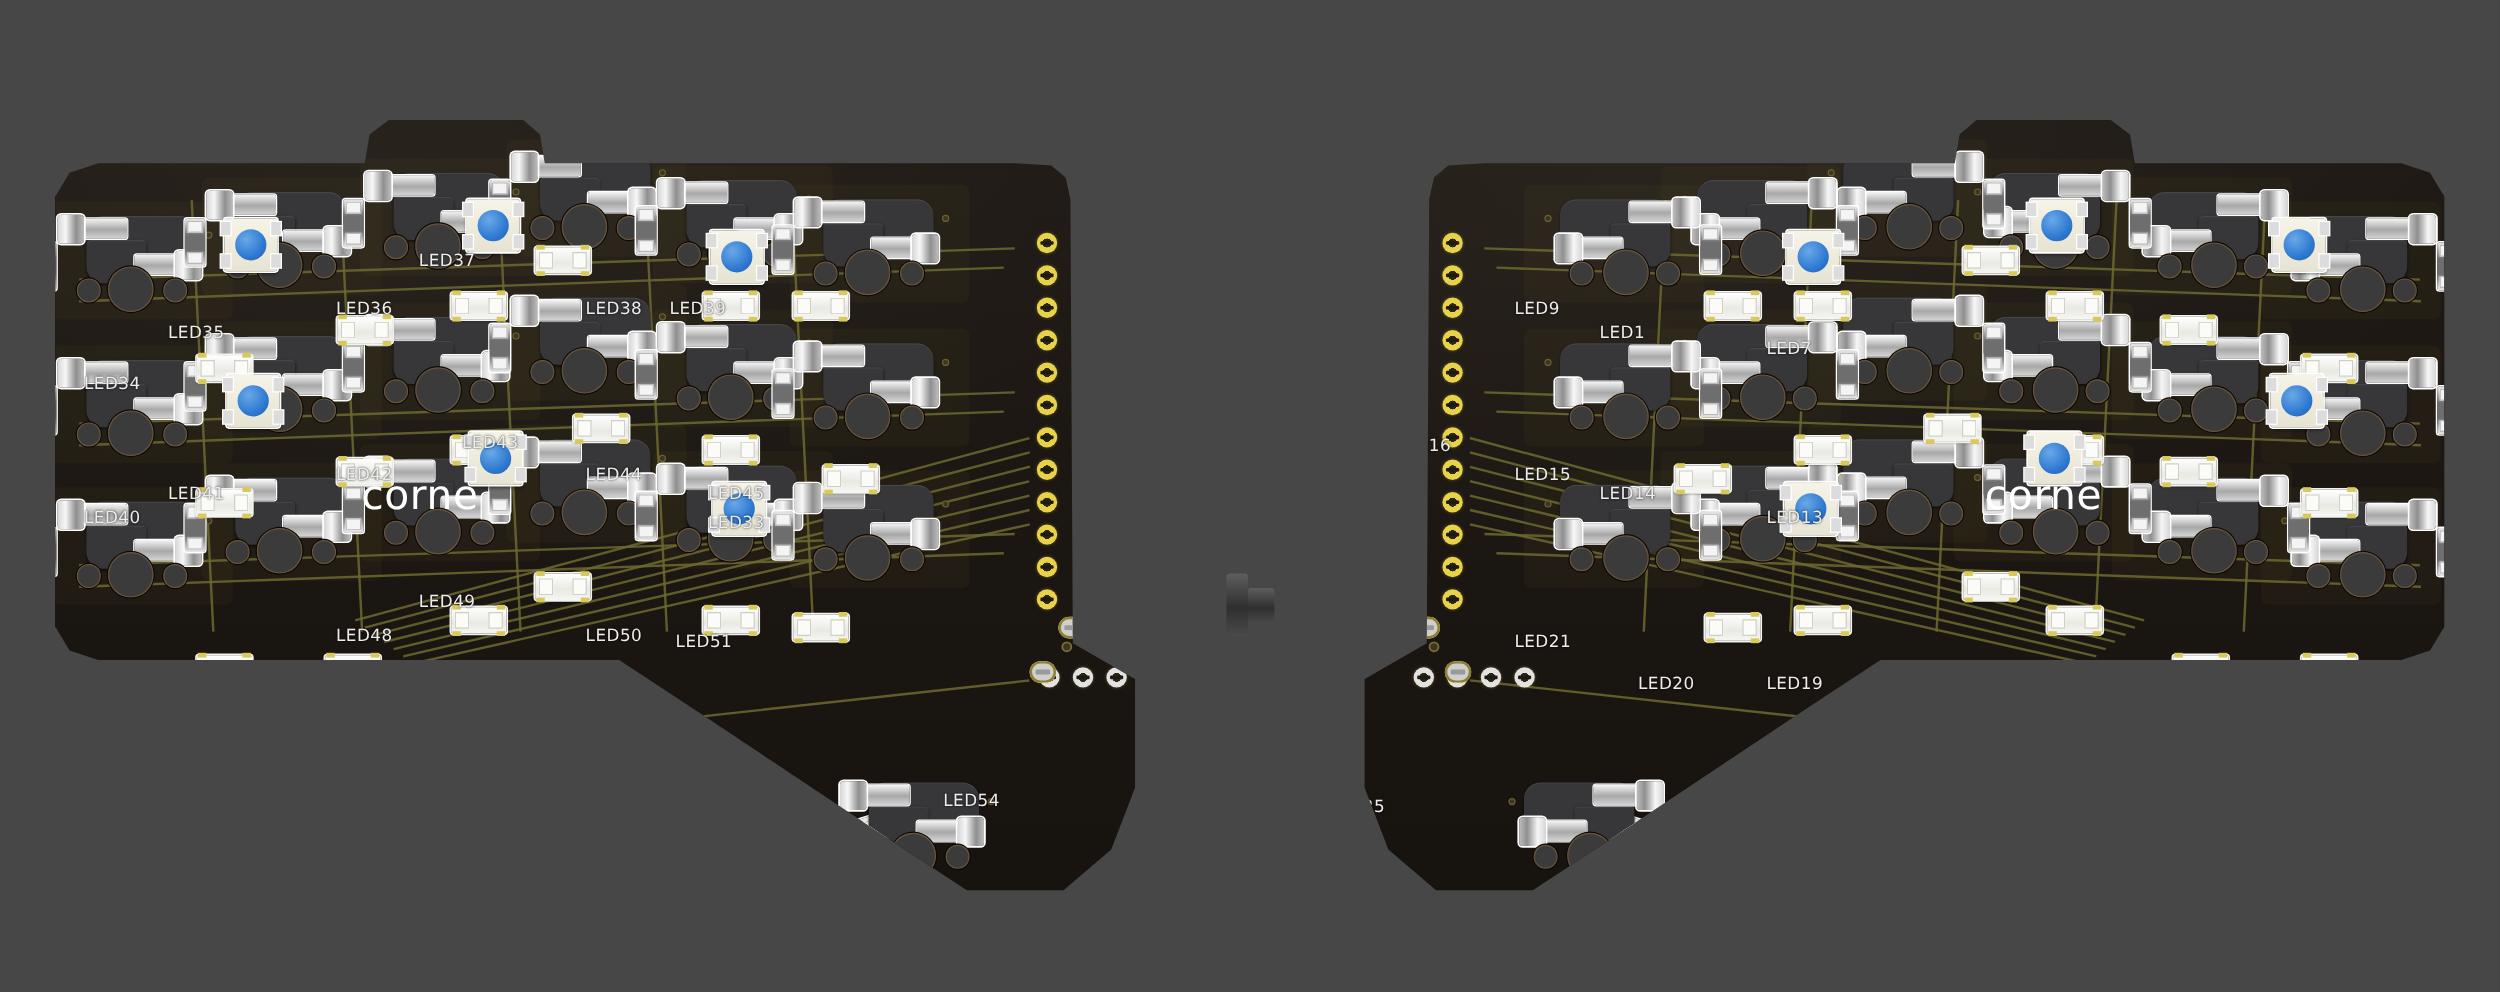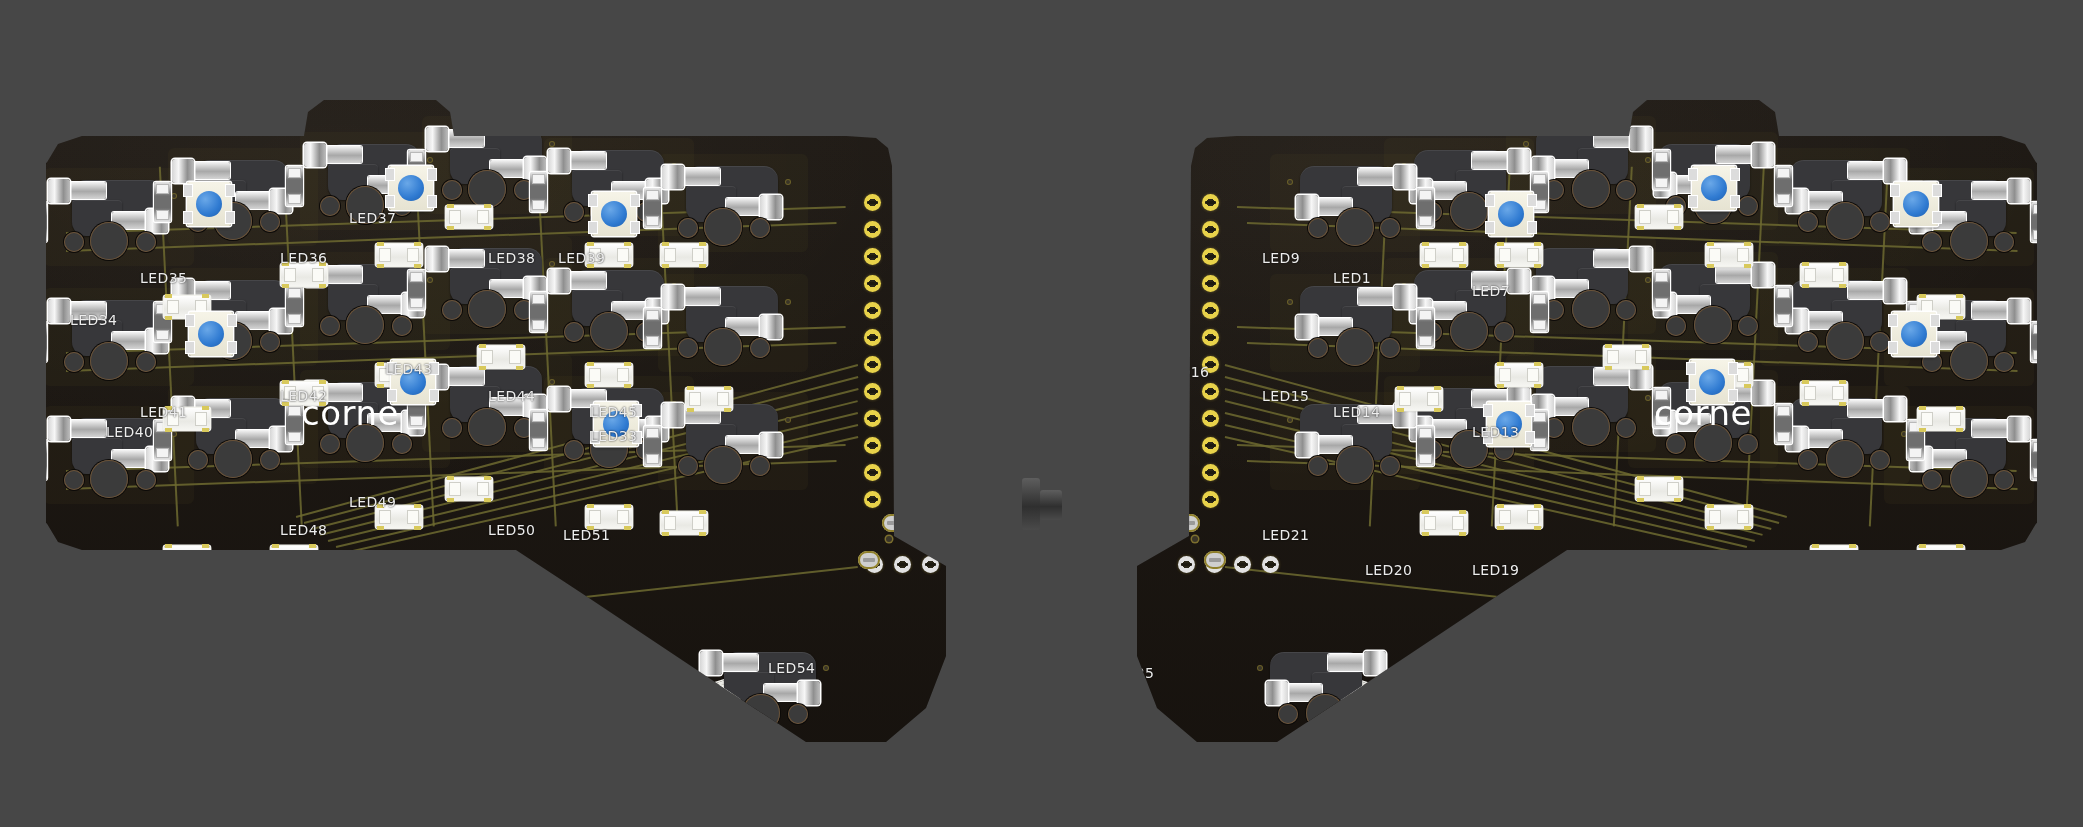--- a/index.html
+++ b/index.html
@@ -881,36 +881,36 @@
         <div class="via" style="left:840px;top:440px;"></div>
         <div class="via" style="left:866px;top:440px;"></div>
       </div>
     <div id="L-silk">
         <div class="silk" style="left: 24px; top: 216px;">LED34</div>
         <div class="silk" style="left: 94px; top: 174px;">LED35</div>
         <div class="silk" style="left: 234px; top: 154px;">LED36</div>
         <div class="silk" style="left: 303px; top: 114px;">LED37</div>
         <div class="silk" style="left: 442px; top: 154px;">LED38</div>
         <div class="silk" style="left: 512px; top: 154px;">LED39</div>
-        <div class="silk" style="left: 24px; top: 328px; margin-left: 36px;">LED40</div>
+        <div class="silk" style="left: 24px; top: 328px;">LED40</div>
         <div class="silk" style="left: 94px; top: 308px;">LED41</div>
         <div class="silk" style="left: 234px; top: 292px;">LED42</div>
         <div class="silk" style="left: 339px; top: 265px;">LED43</div>
         <div class="silk" style="left: 442px; top: 292px;">LED44</div>
         <div class="silk" style="left: 544px; top: 308px;">LED45</div>
         <div class="silk" style="left: 544px; top: 332px;">LED33</div>
         <div class="silk" style="left: 24px; top: 466px;">LED46</div>
         <div class="silk" style="left: 129px; top: 466px;">LED47</div>
         <div class="silk" style="left: 234px; top: 426px;">LED48</div>
         <div class="silk" style="left: 303px; top: 398px;">LED49</div>
         <div class="silk" style="left: 442px; top: 426px;">LED50</div>
         <div class="silk" style="left: 517px; top: 431px;">LED51</div>
         <div class="silk" style="left: 391px; top: 569px;">LED52</div>
         <div class="silk" style="left: 487px; top: 594px;">LED53</div>
-        <div class="silk" style="left: 690px; top: 564px; padding-left: 32px;">LED54</div>
+        <div class="silk" style="left: 708px; top: 564px; padding-left: 32px;">LED54</div>
       </div>
     <div class="wordmark" style="left:255px;top:297px;">corne</div>
   </div>
 
   <div class="board right">
     <div class="sheen"></div>
     <div id="R-copper">
         <div class="pour" style="left:822px;top:72px;width:150px;height:98px;"></div>
         <div class="pour" style="left:822px;top:192px;width:150px;height:98px;"></div>
         <div class="pour" style="left:822px;top:310px;width:150px;height:98px;"></div>

